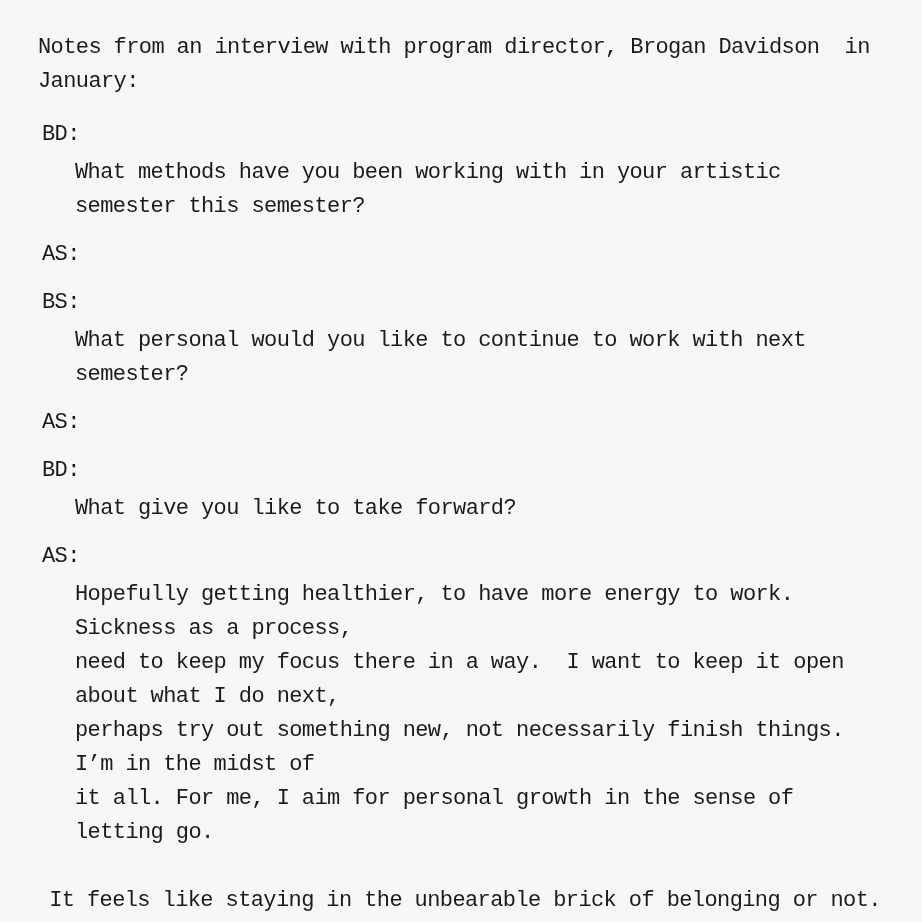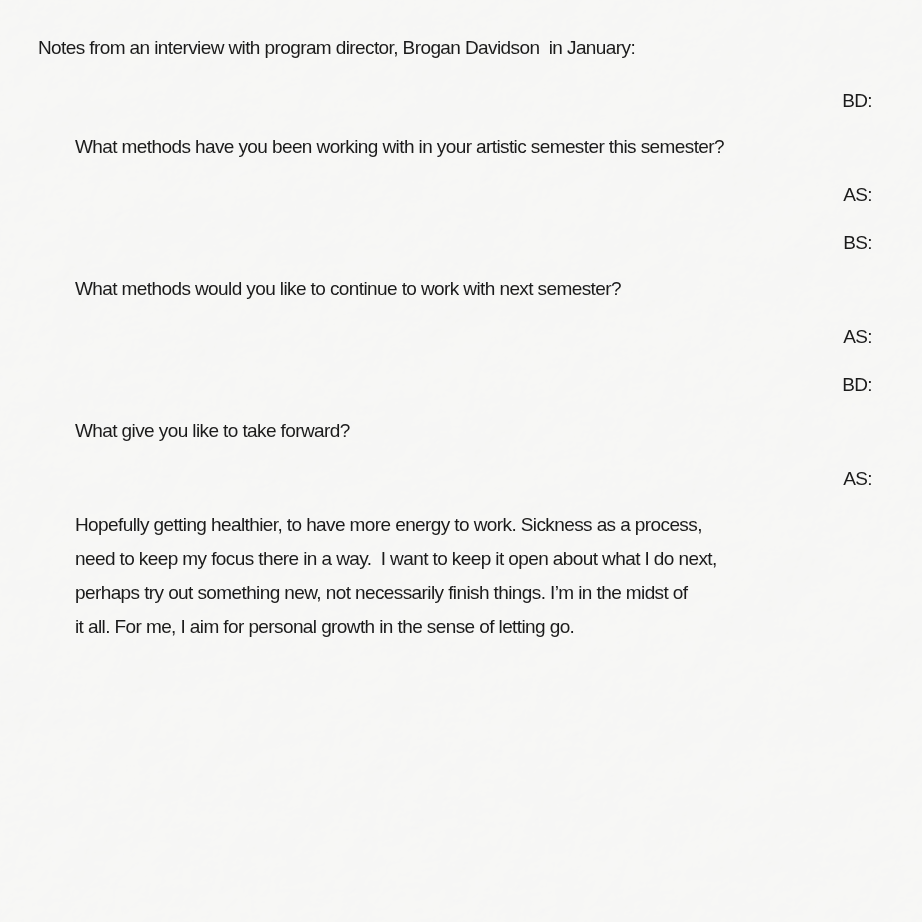--- a/index.html
+++ b/index.html
@@ -13,33 +13,33 @@
   }
   .paper-texture {
     position: absolute;
     top: 0; left: 0;
     z-index: 0;
     display: block;
   }
   .content {
     position: relative;
     z-index: 1;
-    padding: 31px 38px 0 38px;
-    font-family: Liberation Sans, sans-serif;
-    font-size: 19px;
+    padding: 31px 30px 0 38px;
+    font-family: Liberation Mono, monospace;
+    font-size: 22px;
     line-height: 34px;
     letter-spacing: -0.6px;
     color: #1b1b1b;
   }
   .title {
     margin: 0 0 19px 0;
     white-space: pre-wrap;
   }
   .entry { margin: 0 0 14px 0; }
-  .speaker { margin: 12px; text-align: right; }
+  .speaker { margin: 4px; }
   .lines {
     margin-left: 37px;
     white-space: pre-wrap;
   }
   .para {
     margin: 34px 0 0 37px;
     white-space: pre-wrap;
   }
   .closing {
     margin-top: 34px;
@@ -78,35 +78,36 @@
     <div class="speaker">BD:</div>
     <div class="lines">What methods have you been working with in your artistic semester this semester?</div>
   </div>
 
   <div class="entry">
     <div class="speaker">AS:</div>
   </div>
 
   <div class="entry">
     <div class="speaker">BS:</div>
-    <div class="lines">What methods would you like to continue to work with next semester?</div>
+    <div class="lines">What personal would you like to continue to work with next semester?</div>
   </div>
 
   <div class="entry">
     <div class="speaker">AS:</div>
   </div>
 
   <div class="entry">
     <div class="speaker">BD:</div>
     <div class="lines">What give you like to take forward?</div>
   </div>
 
   <div class="entry">
     <div class="speaker">AS:</div>
     <div class="lines">Hopefully getting healthier, to have more energy to work. Sickness as a process,
 need to keep my focus there in a way.  I want to keep it open about what I do next,
 perhaps try out something new, not necessarily finish things. I’m in the midst of
 it all. For me, I aim for personal growth in the sense of letting go.</div>
   </div>
 
 
+  <div class="closing">It feels like staying in the unbearable brick of belonging or not.</div>
 
 </div>
 
 </body></html>

